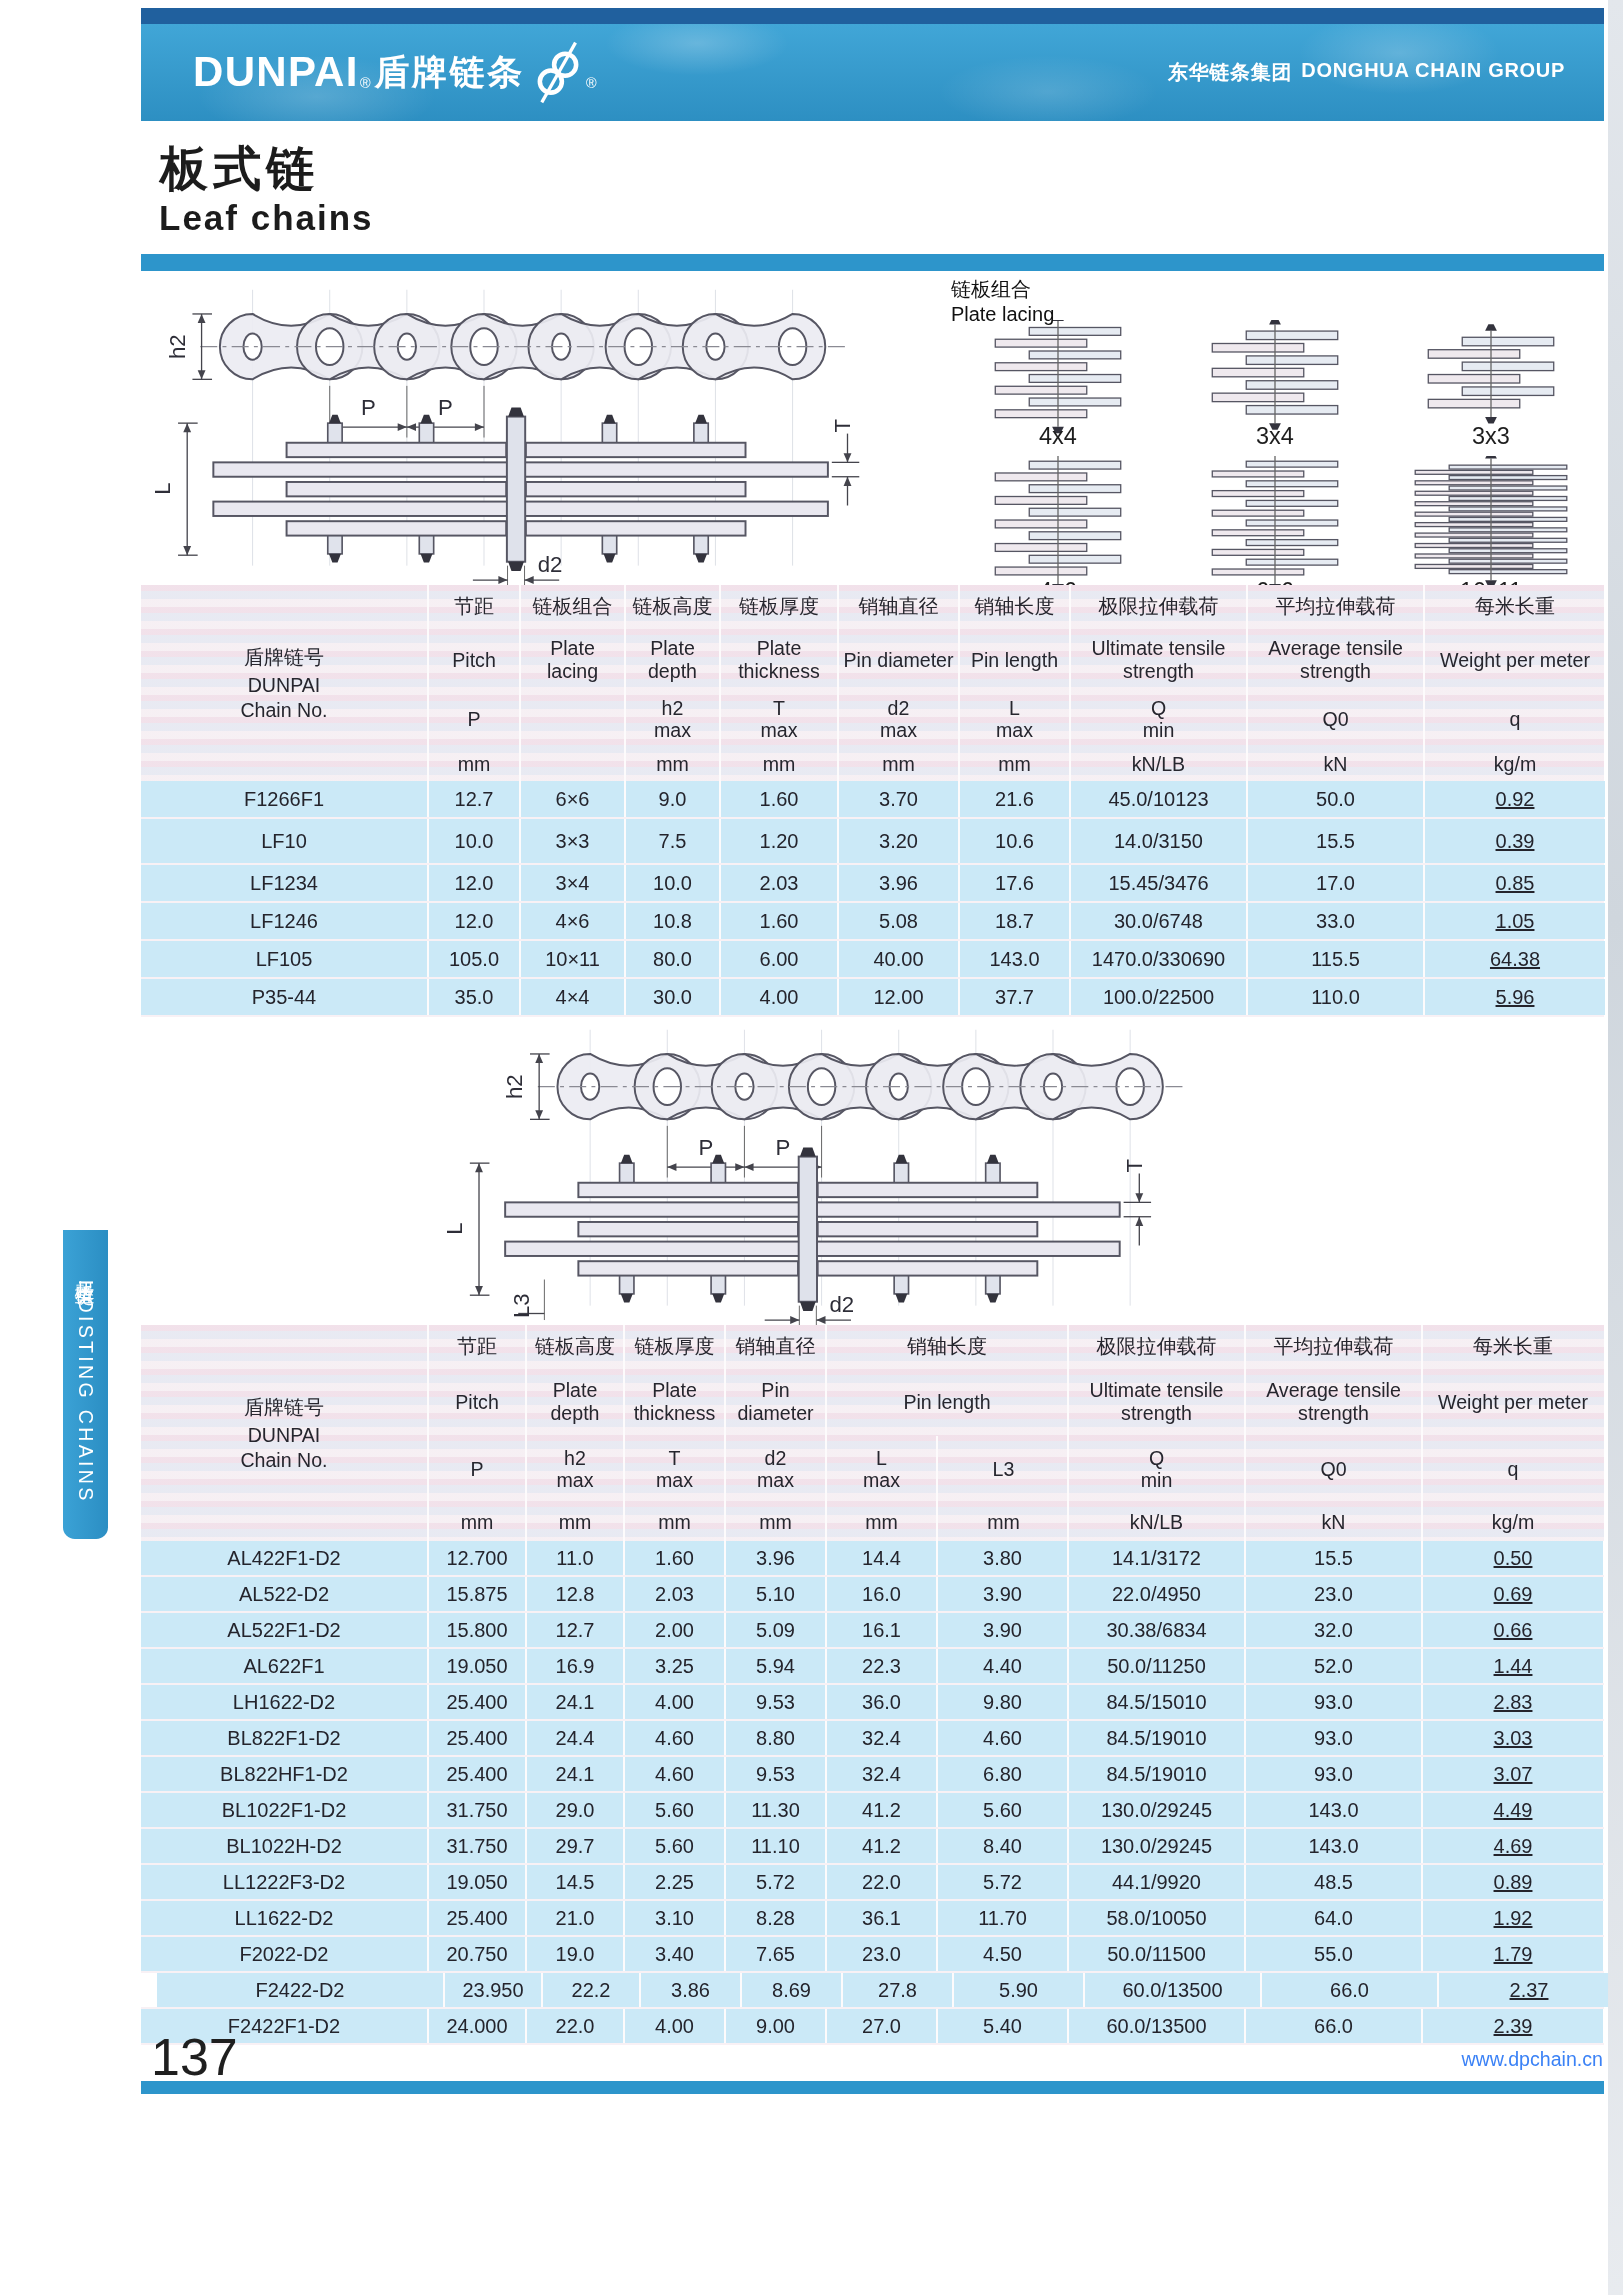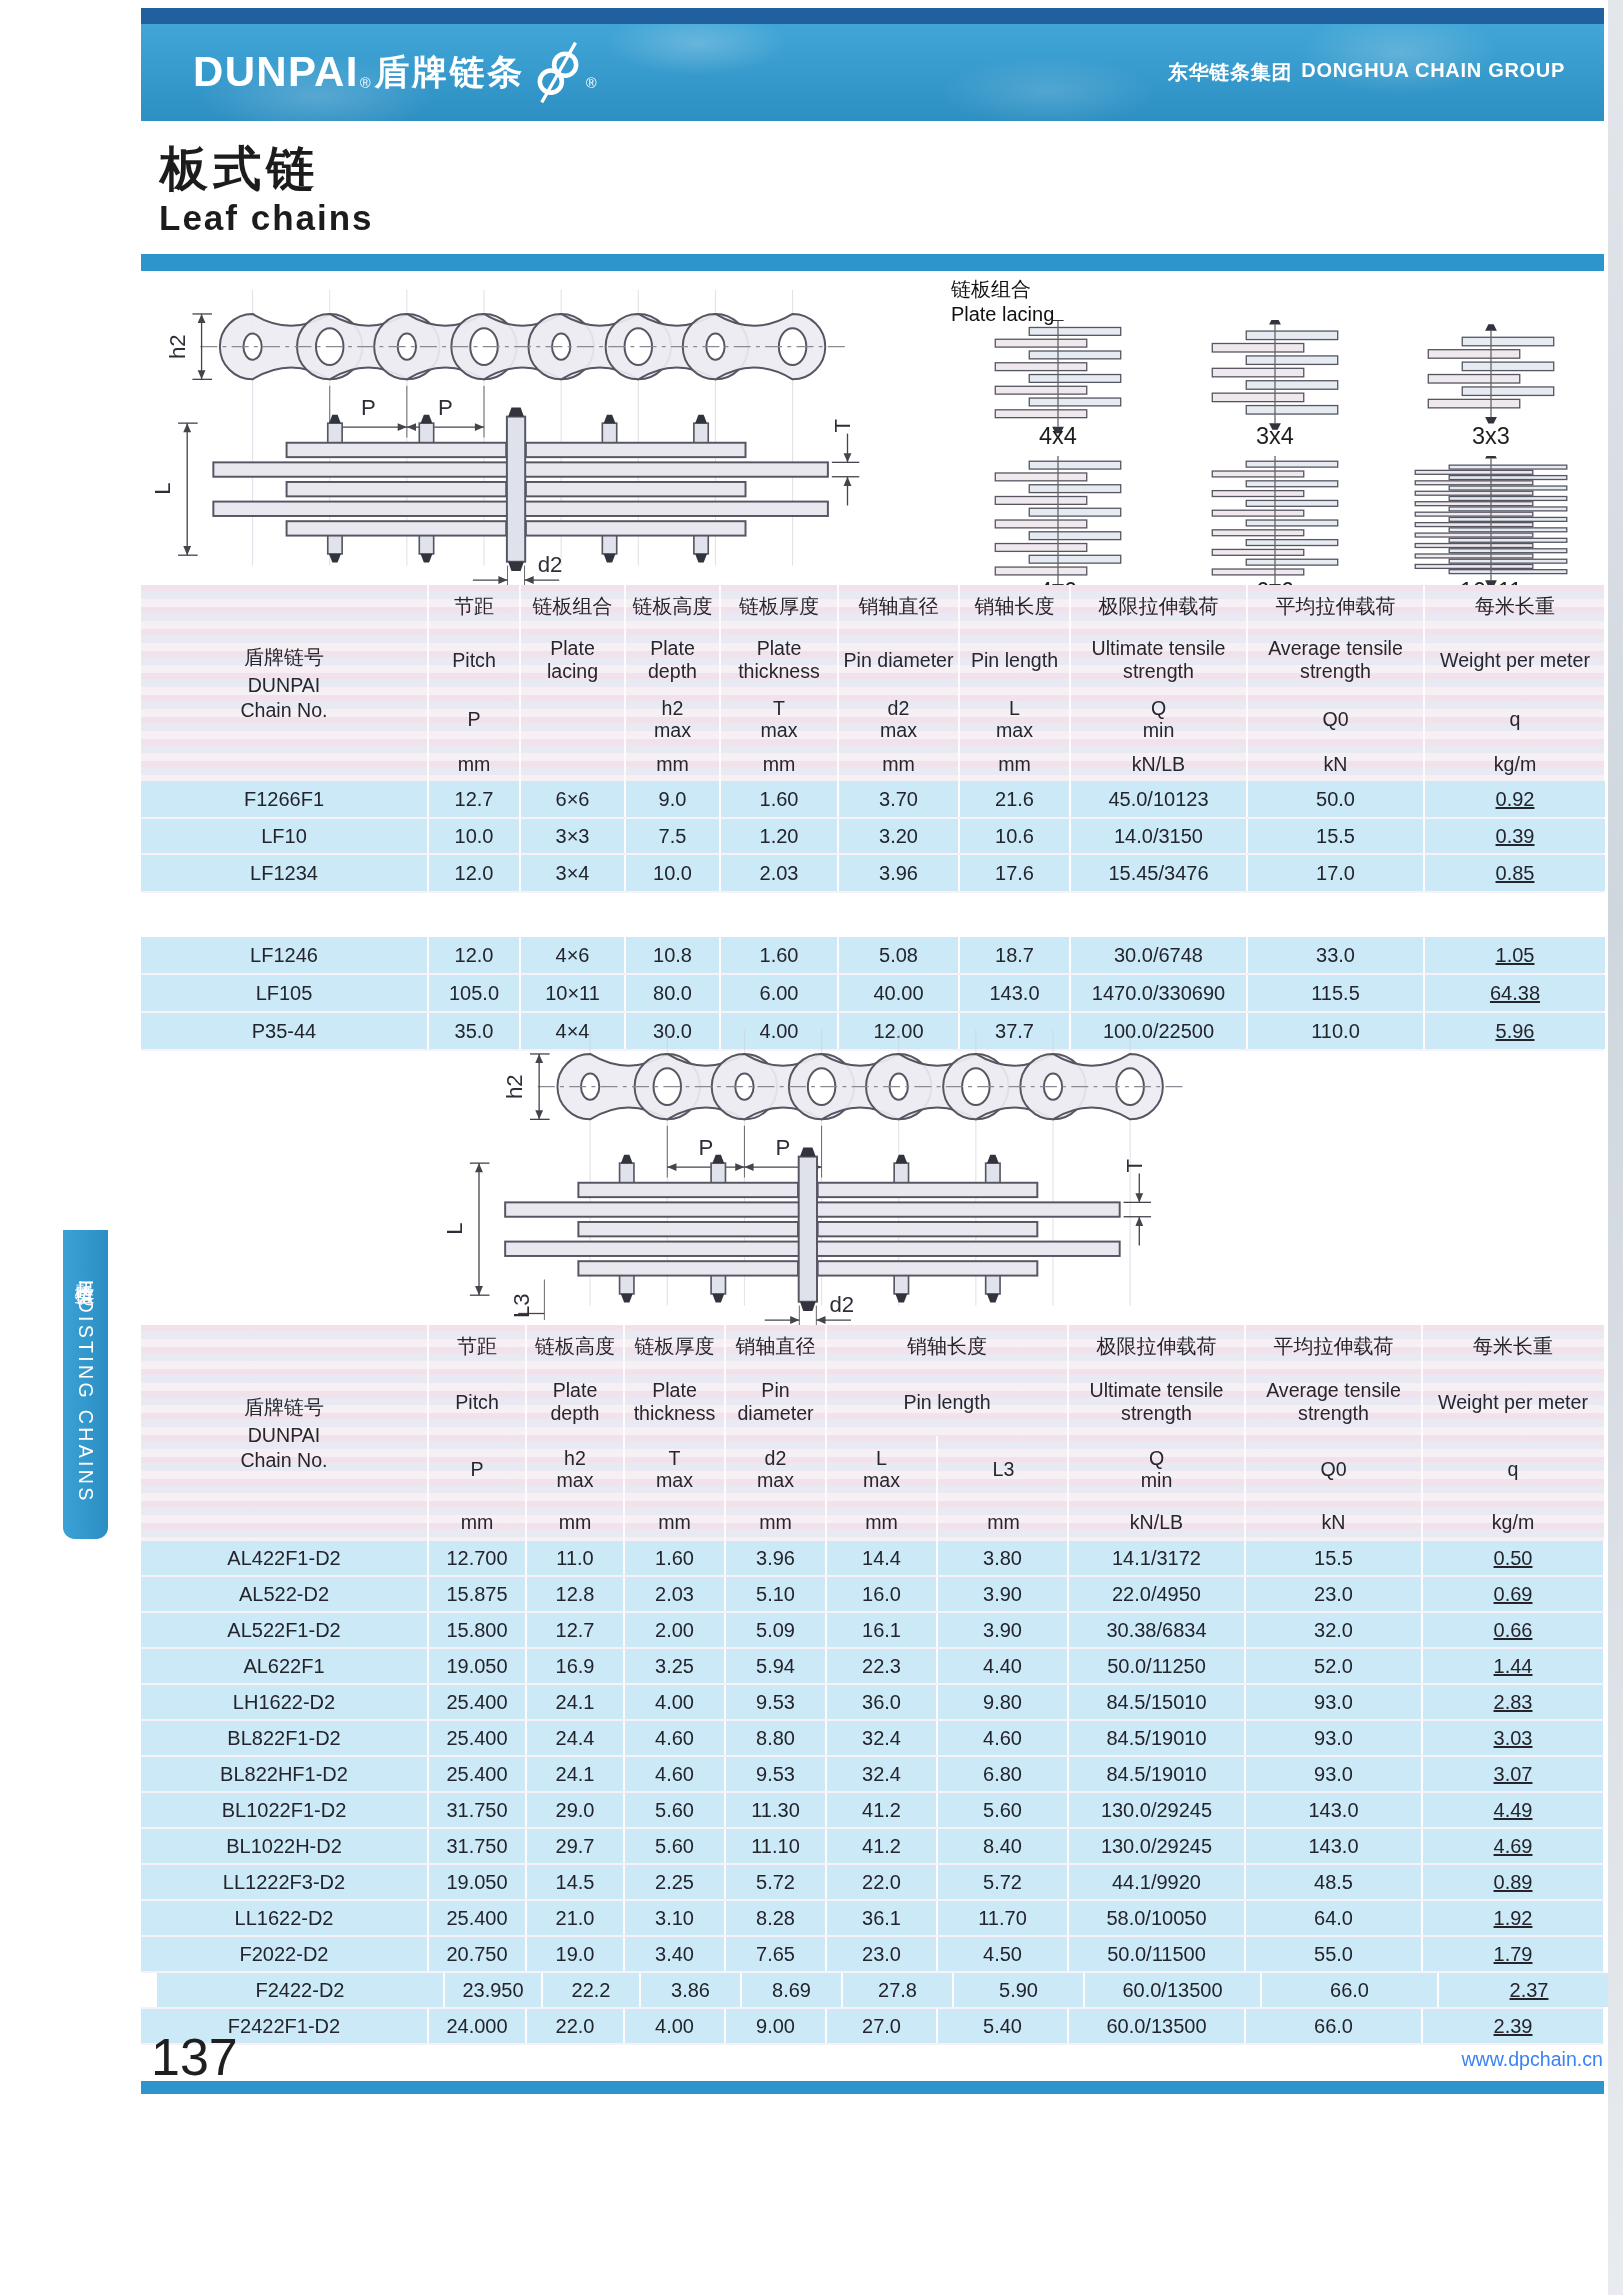--- a/index.html
+++ b/index.html
@@ -398,21 +398,21 @@
           <div class="tc">12.7</div>
           <div class="tc">6×6</div>
           <div class="tc">9.0</div>
           <div class="tc">1.60</div>
           <div class="tc">3.70</div>
           <div class="tc">21.6</div>
           <div class="tc">45.0/10123</div>
           <div class="tc">50.0</div>
           <div class="tc">0.92</div>
         </div>
-        <div class="trow" style="grid-template-columns: 288px 92px 105px 95px 118px 121px 111px 177px 177px 180px; height: 36px;">
+        <div class="trow" style="grid-template-columns: 288px 92px 105px 95px 118px 121px 111px 177px 177px 180px; height: 46px;">
           <div class="tc tchain">LF10</div>
           <div class="tc">10.0</div>
           <div class="tc">3×3</div>
           <div class="tc">7.5</div>
           <div class="tc">1.20</div>
           <div class="tc">3.20</div>
           <div class="tc">10.6</div>
           <div class="tc">14.0/3150</div>
           <div class="tc">15.5</div>
           <div class="tc">0.39</div>
@@ -422,21 +422,21 @@
           <div class="tc">12.0</div>
           <div class="tc">3×4</div>
           <div class="tc">10.0</div>
           <div class="tc">2.03</div>
           <div class="tc">3.96</div>
           <div class="tc">17.6</div>
           <div class="tc">15.45/3476</div>
           <div class="tc">17.0</div>
           <div class="tc">0.85</div>
         </div>
-        <div class="trow" style="grid-template-columns: 288px 92px 105px 95px 118px 121px 111px 177px 177px 180px; height: 38px; margin-top: 44px;">
+        <div class="trow" style="grid-template-columns: 288px 92px 105px 95px 118px 121px 111px 177px 177px 180px; height: 38px;">
           <div class="tc tchain">LF1246</div>
           <div class="tc">12.0</div>
           <div class="tc">4×6</div>
           <div class="tc">10.8</div>
           <div class="tc">1.60</div>
           <div class="tc">5.08</div>
           <div class="tc">18.7</div>
           <div class="tc">30.0/6748</div>
           <div class="tc">33.0</div>
           <div class="tc">1.05</div>

